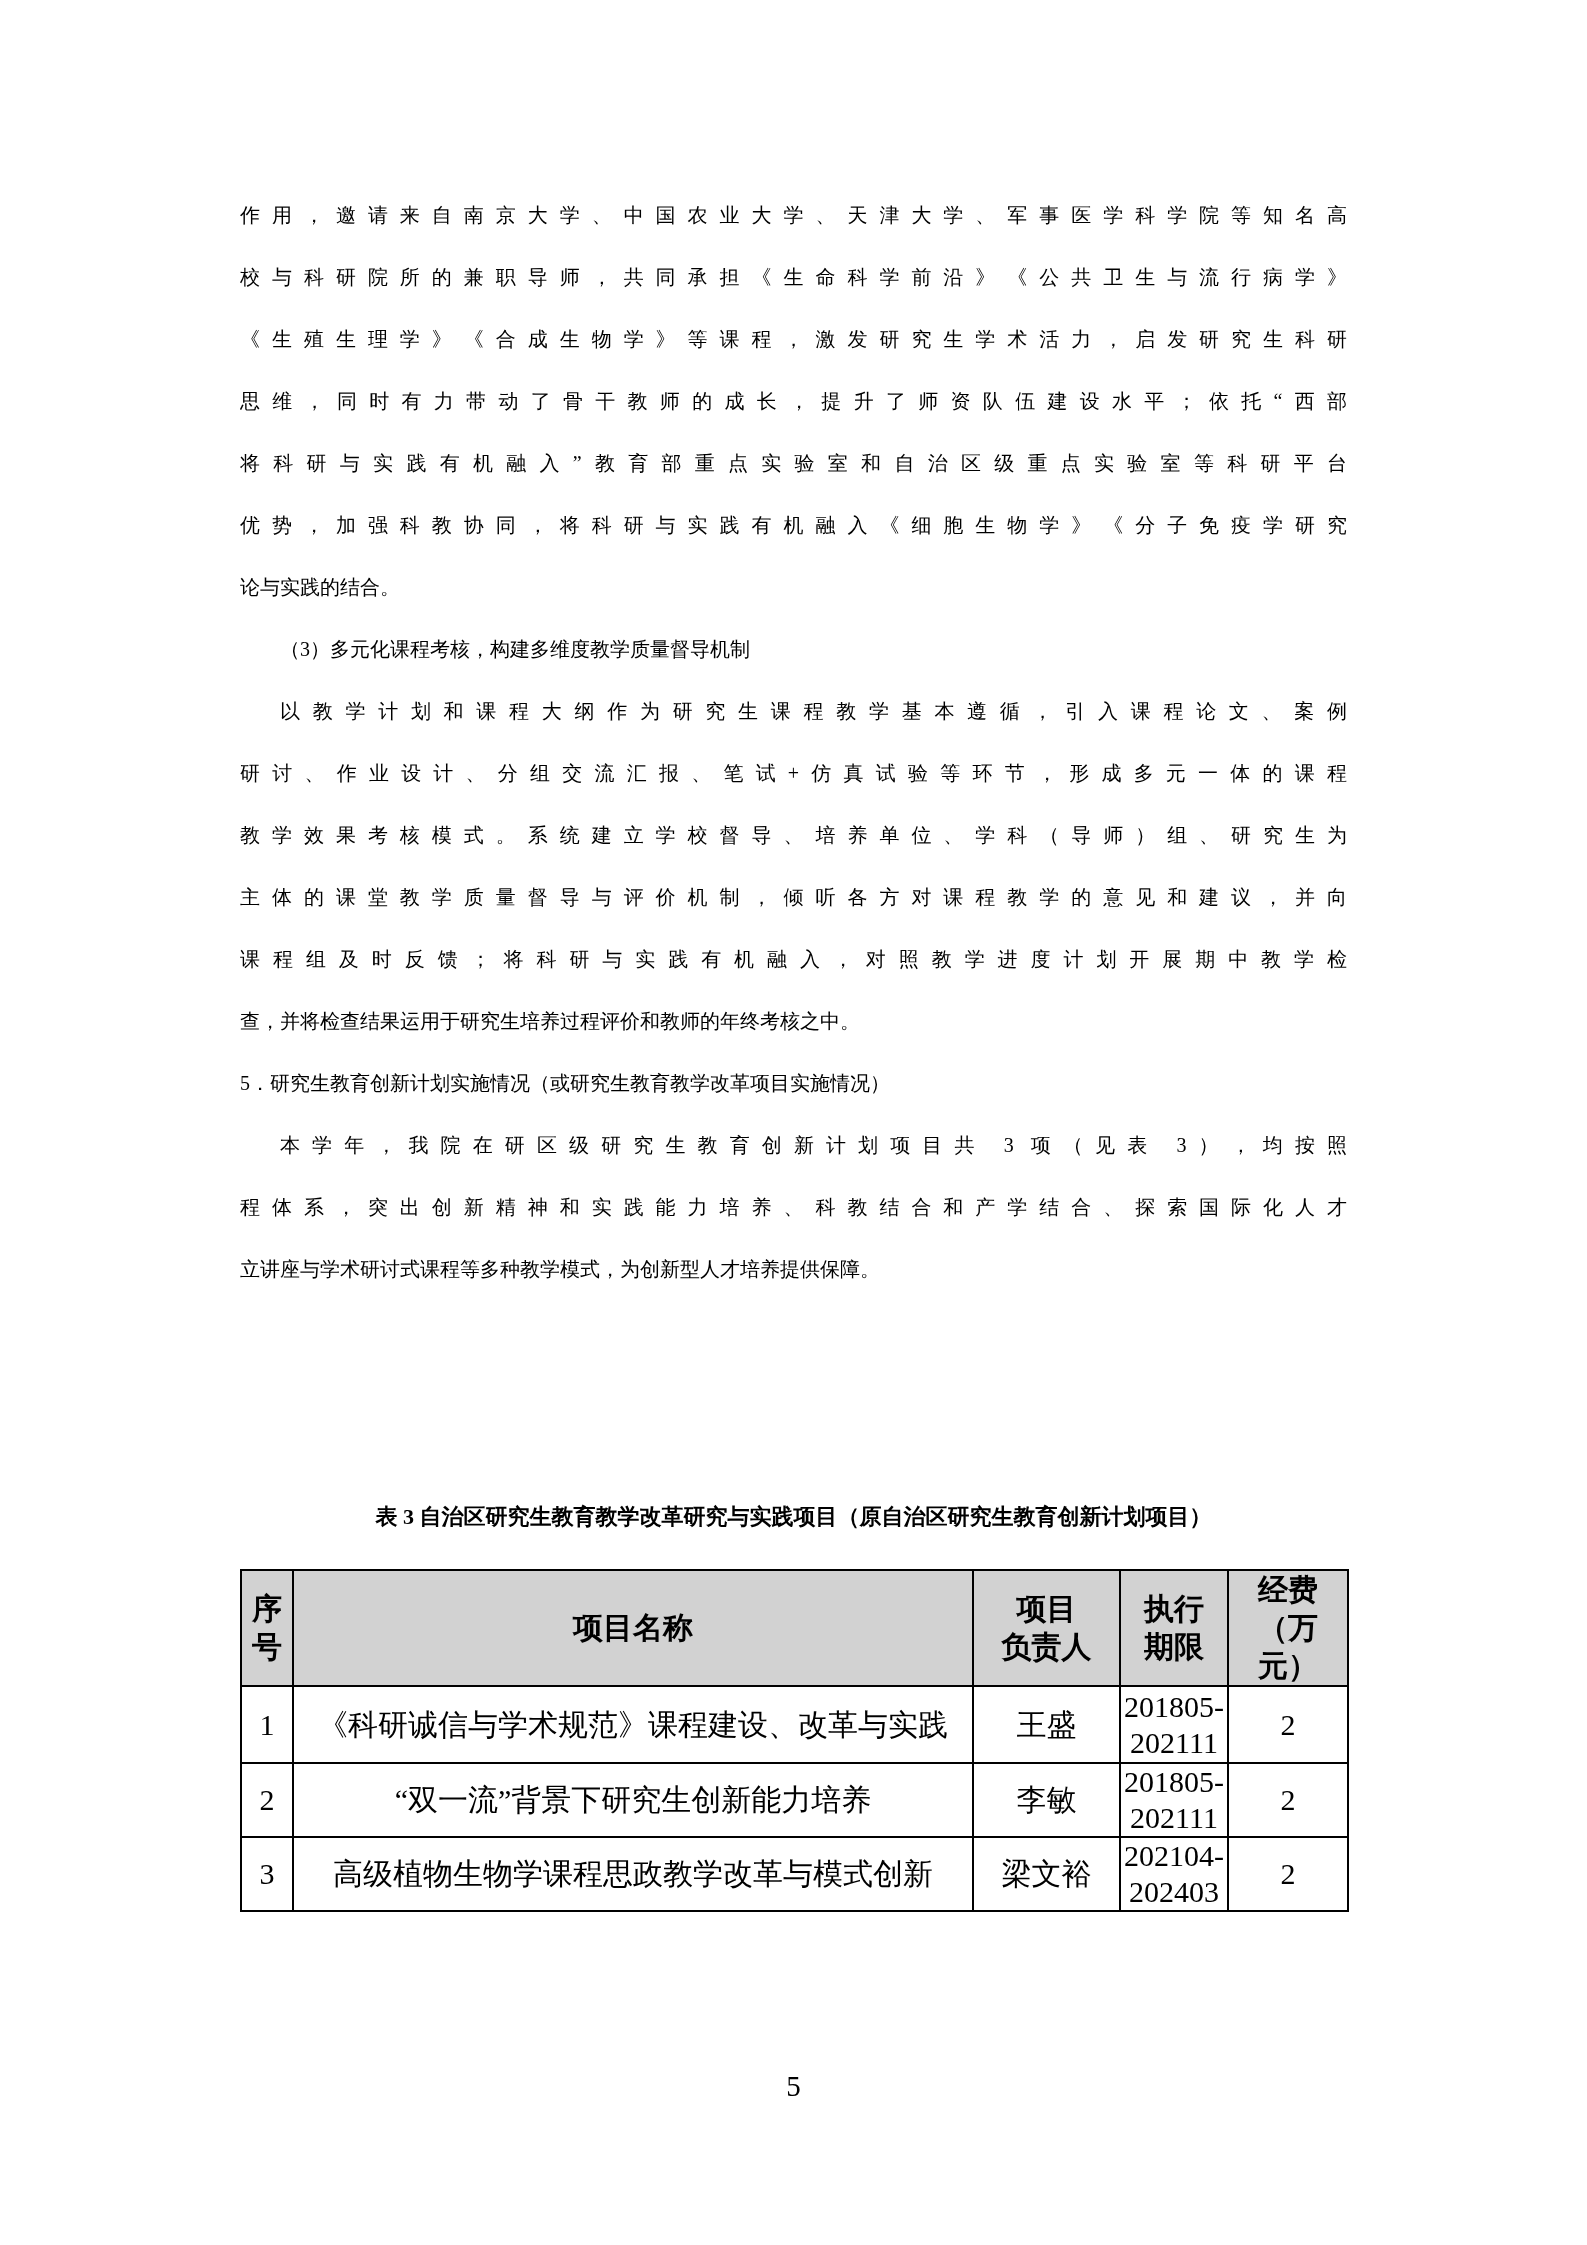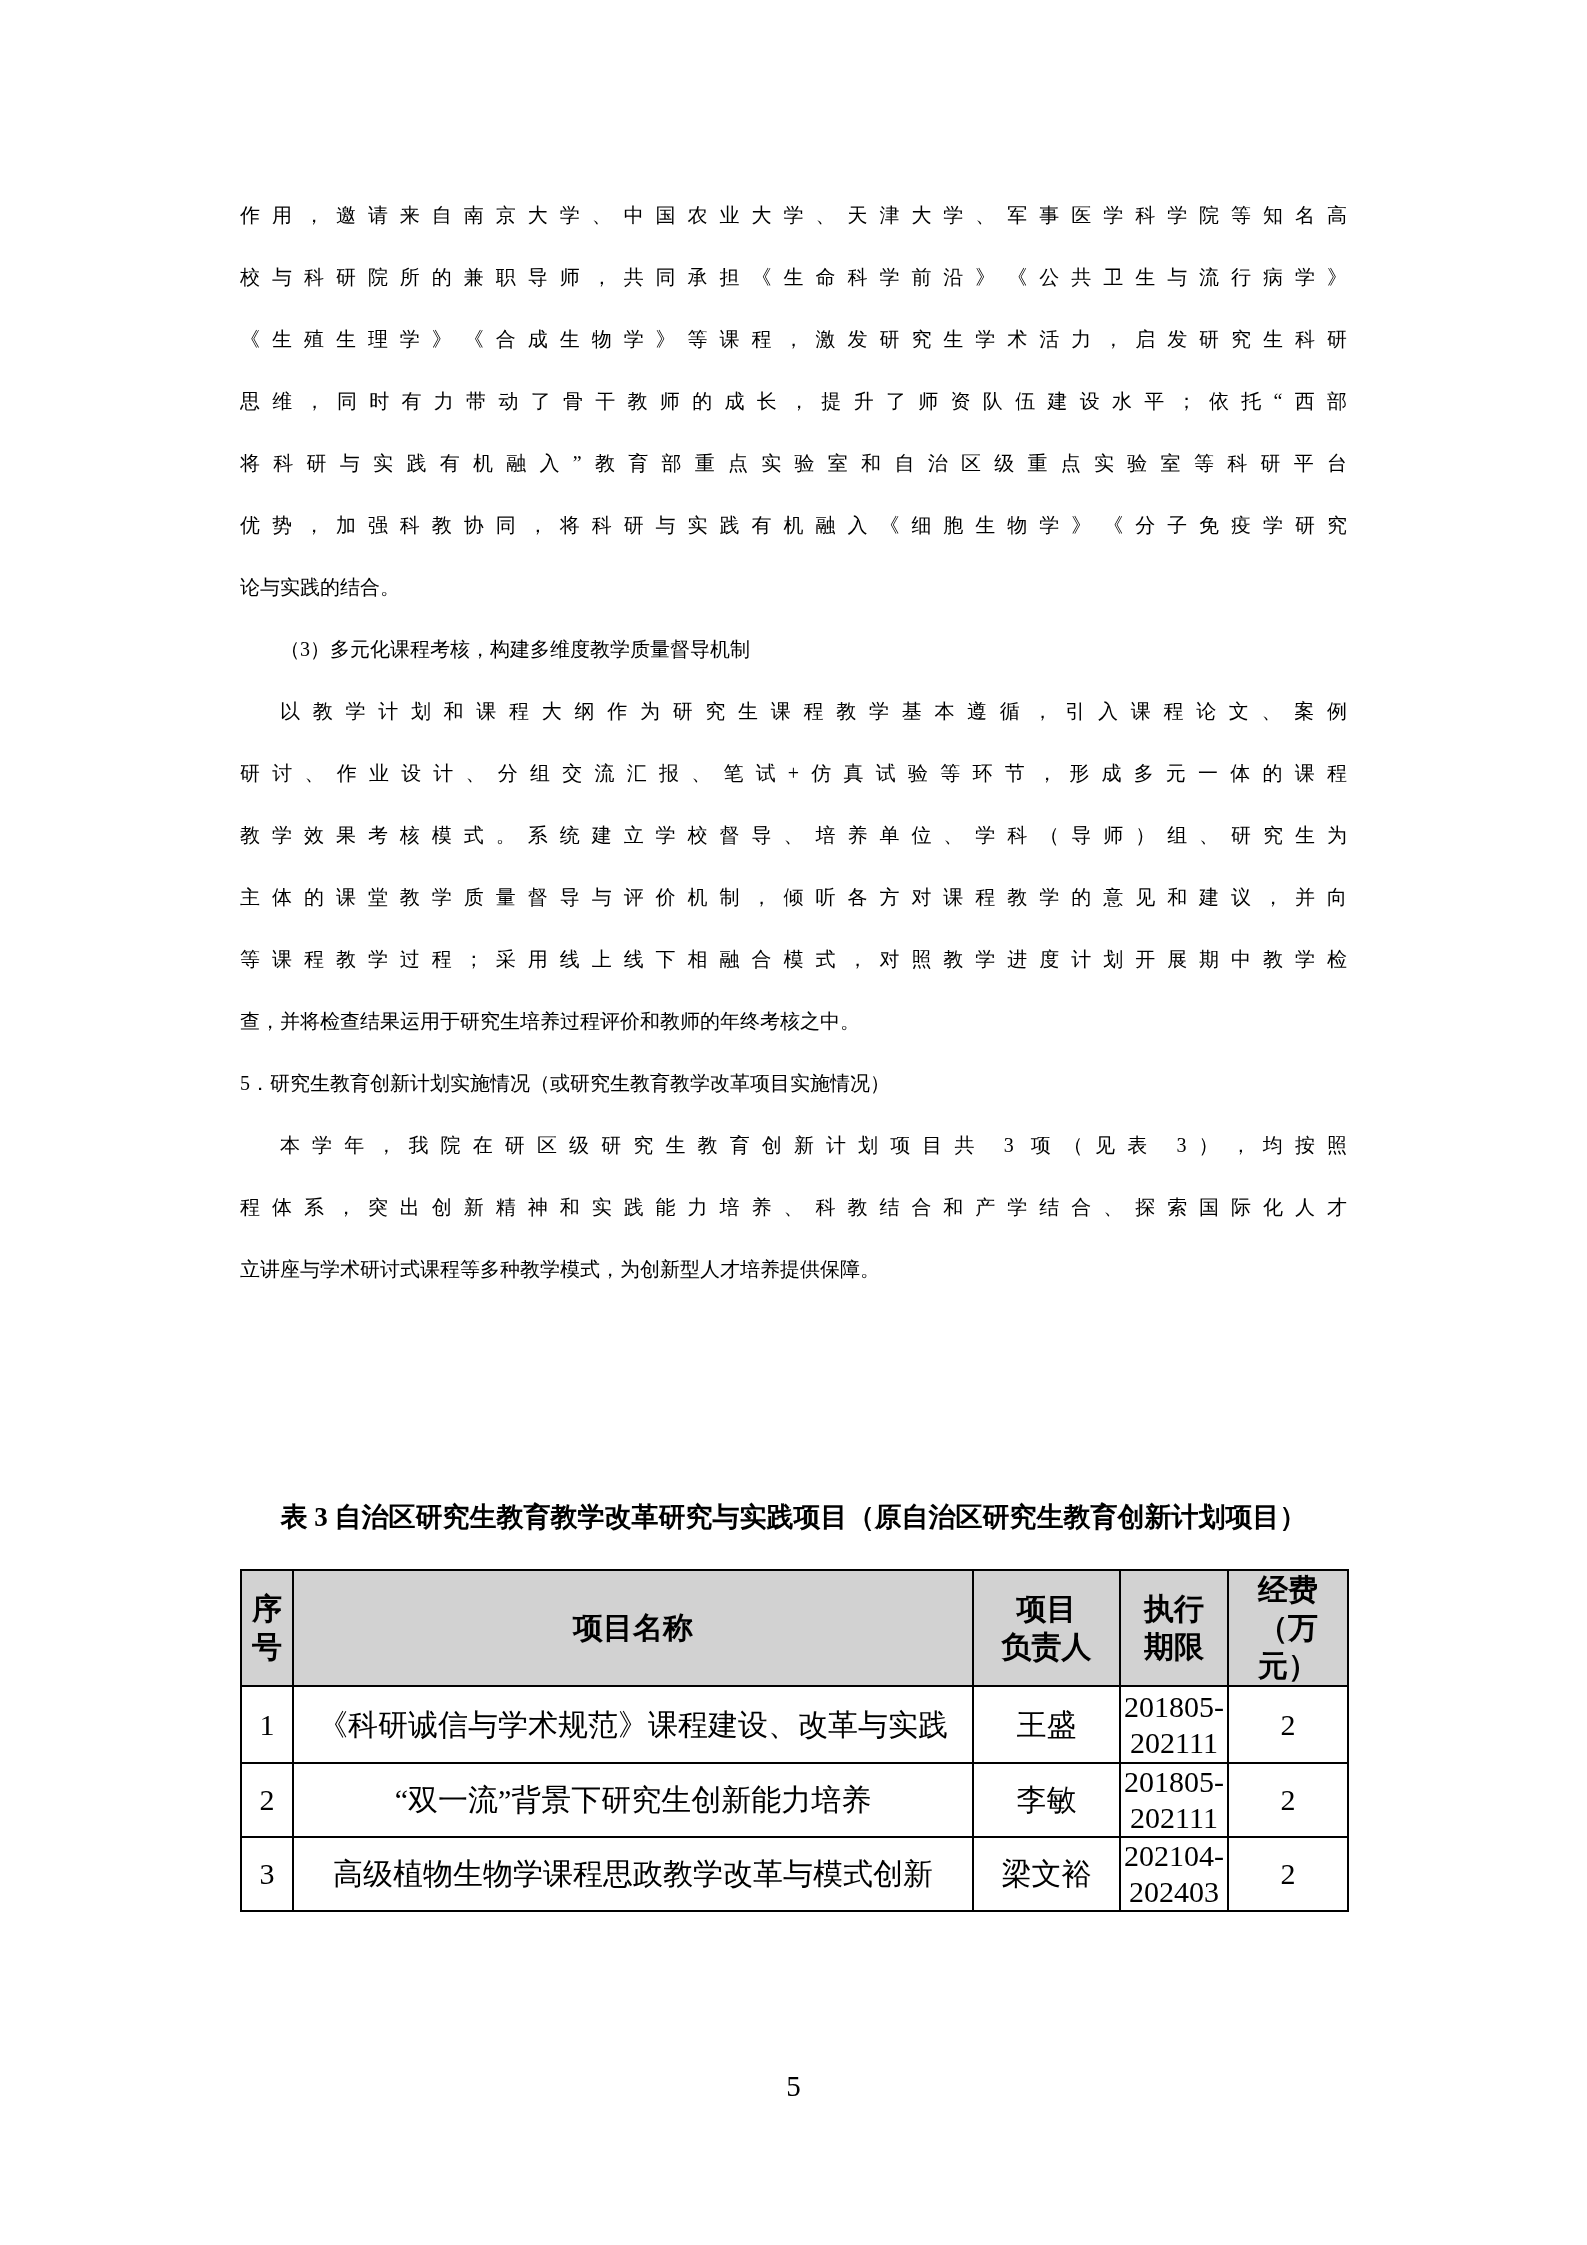--- a/index.html
+++ b/index.html
@@ -26,21 +26,21 @@
     overflow: hidden;
     white-space: nowrap;
   }
   .line.fill {
     white-space: normal;
     text-align: justify;
     text-align-last: justify;
   }
   .line.indent { text-indent: 2em; }
   .table-title {
-    font-size: 27px;
+    font-size: 22px;
     font-weight: bold;
     height: 62px;
     line-height: 62px;
     text-align: center;
     white-space: nowrap;
     overflow: hidden;
   }
   table.projects {
     margin-top: 21px;
     width: 1107px;
@@ -89,21 +89,21 @@
     <div class="line fill">《生殖生理学》《合成生物学》等课程，激发研究生学术活力，启发研究生科研</div>
     <div class="line fill">思维，同时有力带动了骨干教师的成长，提升了师资队伍建设水平；依托“西部</div>
     <div class="line fill">将科研与实践有机融入”教育部重点实验室和自治区级重点实验室等科研平台</div>
     <div class="line fill">优势，加强科教协同，将科研与实践有机融入《细胞生物学》《分子免疫学研究</div>
     <div class="line">论与实践的结合。</div>
     <div class="line indent">（3）多元化课程考核，构建多维度教学质量督导机制</div>
     <div class="line fill indent">以教学计划和课程大纲作为研究生课程教学基本遵循，引入课程论文、案例</div>
     <div class="line fill">研讨、作业设计、分组交流汇报、笔试+仿真试验等环节，形成多元一体的课程</div>
     <div class="line fill">教学效果考核模式。系统建立学校督导、培养单位、学科（导师）组、研究生为</div>
     <div class="line fill">主体的课堂教学质量督导与评价机制，倾听各方对课程教学的意见和建议，并向</div>
-    <div class="line fill">等课程教学过程；采用线上线下相融合模式，对照教学进度计划开展期中教学检</div>
+    <div class="line fill">课程组及时反馈；将科研与实践有机融入，对照教学进度计划开展期中教学检</div>
     <div class="line">查，并将检查结果运用于研究生培养过程评价和教师的年终考核之中。</div>
     <div class="line">5．研究生教育创新计划实施情况（或研究生教育教学改革项目实施情况）</div>
     <div class="line fill indent">本学年，我院在研区级研究生教育创新计划项目共 3 项（见表 3），均按照</div>
     <div class="line fill">程体系，突出创新精神和实践能力培养、科教结合和产学结合、探索国际化人才</div>
     <div class="line">立讲座与学术研讨式课程等多种教学模式，为创新型人才培养提供保障。</div>
   </div>
 
 <div class="text-block" style="top: 1486px;">
   <div class="table-title">表 3 自治区研究生教育教学改革研究与实践项目（原自治区研究生教育创新计划项目）</div>
   <table class="projects">

